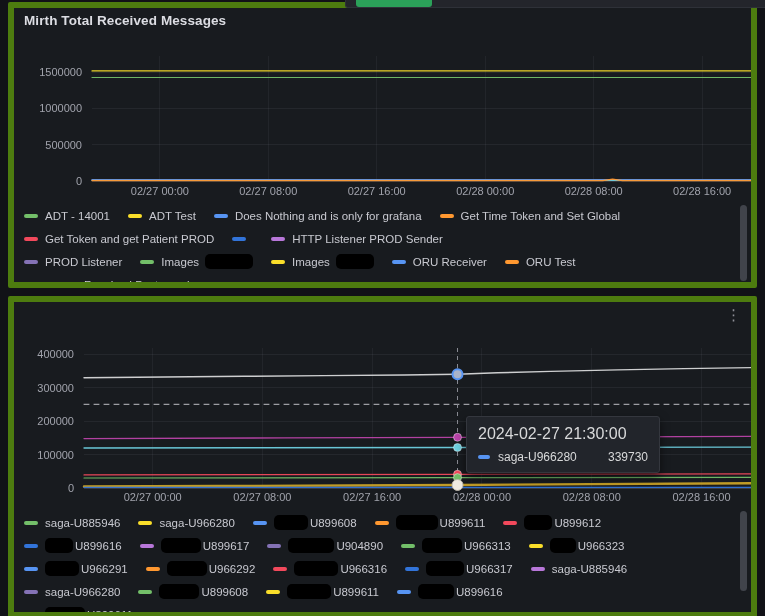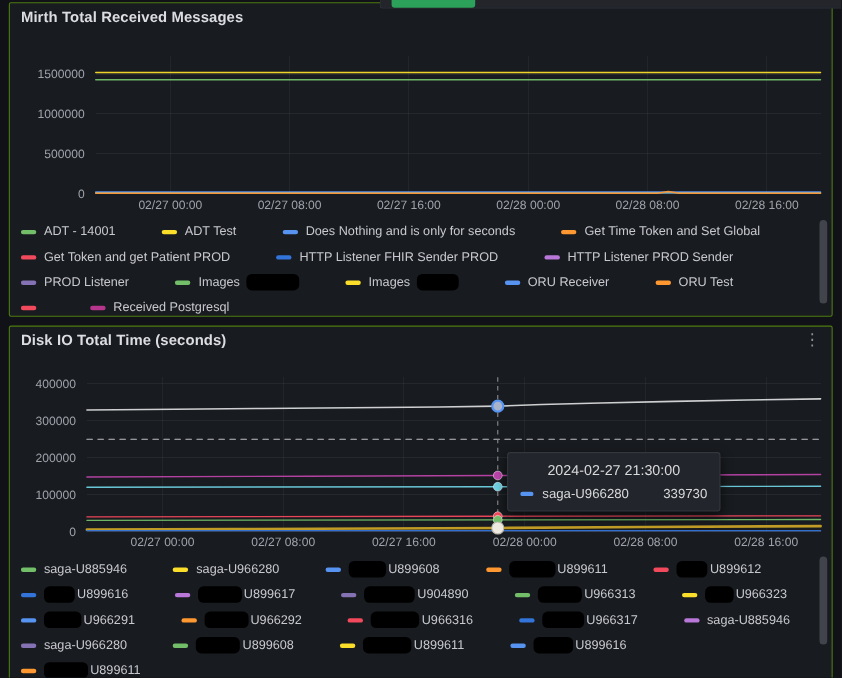--- a/index.html
+++ b/index.html
@@ -2,55 +2,55 @@
 <html><head>
 <meta charset="utf-8">
 <style>
   html,body{margin:0;padding:0;}
   body{
     width:765px;height:616px;overflow:hidden;position:relative;
     background:#111217;color:#C8C9D0;
     font-family:"Liberation Sans", sans-serif;
   }
   .panel{
-    position:absolute;background:#181B1F;border:1px solid #4d7c0f;
+    position:absolute;background:#181B1F;border:6px solid #4d7c0f;
     border-radius:2px;box-sizing:border-box;overflow:hidden;
   }
   #panel1{left:8px;top:2px;width:749px;height:286px;}
   #panel2{left:8px;top:296px;width:749px;height:322px;}
   .panel-title{
     position:absolute;left:10px;top:5px;margin:0;
     font-size:13.5px;font-weight:600;color:#DCDDE3;letter-spacing:.1px;cursor:pointer;
   }
   .kebab{
     position:absolute;right:10px;top:6px;color:#8E9097;font-size:15px;
     cursor:pointer;line-height:14px;
   }
   .chart-svg{position:absolute;left:0;top:0;}
   .legend{position:absolute;left:10px;right:16px;font-size:11.5px;color:#C8C9D0;}
   #panel1 .legend{top:196px;}
   #panel2 .legend{top:209px;}
-  .legend-row{display:flex;align-items:center;height:23px;white-space:nowrap;overflow:hidden;gap:24px;}
+  .legend-row{display:flex;align-items:center;height:23px;white-space:nowrap;overflow:hidden;}
   .legend-item{display:inline-flex;align-items:center;margin-right:18px;cursor:pointer;}
   .swatch{display:inline-block;width:14px;height:4px;border-radius:2px;margin-right:7px;flex:none;}
   .redaction{display:inline-block;height:15px;background:#000;border-radius:5px;flex:none;}
   .redaction.before{margin-right:2px;}
   .redaction.after{margin-left:6px;}
   .scroll-thumb{
     position:absolute;right:4px;width:7px;border-radius:4px;background:#41444B;cursor:pointer;
   }
   #panel1 .scroll-thumb{top:197px;height:76px;}
   #panel2 .scroll-thumb{top:209px;height:80px;}
   .tooltip{
     position:absolute;left:452px;top:114px;z-index:6;min-width:170px;
     background:#22252B;border:1px solid #34373E;border-radius:3px;
     box-shadow:0 4px 10px rgba(0,0,0,.55);padding:8px 11px;
     font-size:12px;color:#D8D9DA;
   }
-  .tooltip-time{font-size:13px;color:#D8D9DA;text-align:center;}
+  .tooltip-time{font-size:16px;color:#D8D9DA;}
   .tooltip-row{display:flex;align-items:center;margin-top:7px;}
   .tooltip-swatch{display:inline-block;width:12px;height:4px;border-radius:2px;margin-right:8px;flex:none;}
   .tooltip-value{margin-left:auto;padding-left:20px;}
   #top-fragment{
     position:absolute;left:345px;top:0;width:420px;height:8px;z-index:10;
     background:#23252B;border-left:1px solid #2E3138;border-bottom:1px solid #2E3138;
     border-bottom-left-radius:3px;box-sizing:border-box;
   }
   #green-frag{
     position:absolute;left:10px;top:0;width:76px;height:7px;
@@ -99,35 +99,34 @@
         <span class="legend-item">
           <span class="swatch" style="background: rgb(115, 191, 105);"></span>
           <span>ADT - 14001</span>
         </span>
         <span class="legend-item">
           <span class="swatch" style="background: rgb(250, 222, 42);"></span>
           <span>ADT Test</span>
         </span>
         <span class="legend-item">
           <span class="swatch" style="background: rgb(87, 148, 242);"></span>
-          <span>Does Nothing and is only for seconds</span>
+          <span>Does Nothing and is only for grafana</span>
         </span>
         <span class="legend-item">
           <span class="swatch" style="background: rgb(255, 152, 48);"></span>
           <span>Get Time Token and Set Global</span>
         </span>
       </div>
       <div class="legend-row">
         <span class="legend-item">
           <span class="swatch" style="background: rgb(242, 73, 92);"></span>
           <span>Get Token and get Patient PROD</span>
         </span>
         <span class="legend-item">
           <span class="swatch" style="background: rgb(50, 116, 217);"></span>
-          <span>HTTP Listener FHIR Sender PROD</span>
         </span>
         <span class="legend-item">
           <span class="swatch" style="background: rgb(184, 119, 217);"></span>
           <span>HTTP Listener PROD Sender</span>
         </span>
       </div>
       <div class="legend-row">
         <span class="legend-item">
           <span class="swatch" style="background: rgb(132, 114, 181);"></span>
           <span>PROD Listener</span>
@@ -158,21 +157,20 @@
         <span class="legend-item">
           <span class="swatch" style="background: rgb(181, 54, 140);"></span>
           <span>Received Postgresql</span>
         </span>
       </div>
     </div>
   <div class="scroll-thumb"></div>
 </section>
 
 <section class="panel" id="panel2">
-  <h2 class="panel-title">Disk IO Total Time (seconds)</h2>
   <div class="kebab">⋮</div>
   <svg class="chart-svg" width="747" height="204">
       <line x1="70" x2="737" y1="186" y2="186" stroke="rgba(204,204,220,0.18)" stroke-width="1" shape-rendering="crispEdges"></line>
       <text x="60" y="190" fill="#A1A3AC" font-size="11" text-anchor="end">0</text>
       <line x1="70" x2="737" y1="152.50717703349284" y2="152.50717703349284" stroke="rgba(204,204,220,0.07)" stroke-width="1" shape-rendering="crispEdges"></line>
       <text x="60" y="156.50717703349284" fill="#A1A3AC" font-size="11" text-anchor="end">100000</text>
       <line x1="70" x2="737" y1="119.01435406698565" y2="119.01435406698565" stroke="rgba(204,204,220,0.07)" stroke-width="1" shape-rendering="crispEdges"></line>
       <text x="60" y="123.01435406698565" fill="#A1A3AC" font-size="11" text-anchor="end">200000</text>
       <line x1="70" x2="737" y1="85.52153110047847" y2="85.52153110047847" stroke="rgba(204,204,220,0.07)" stroke-width="1" shape-rendering="crispEdges"></line>
       <text x="60" y="89.52153110047847" fill="#A1A3AC" font-size="11" text-anchor="end">300000</text>

